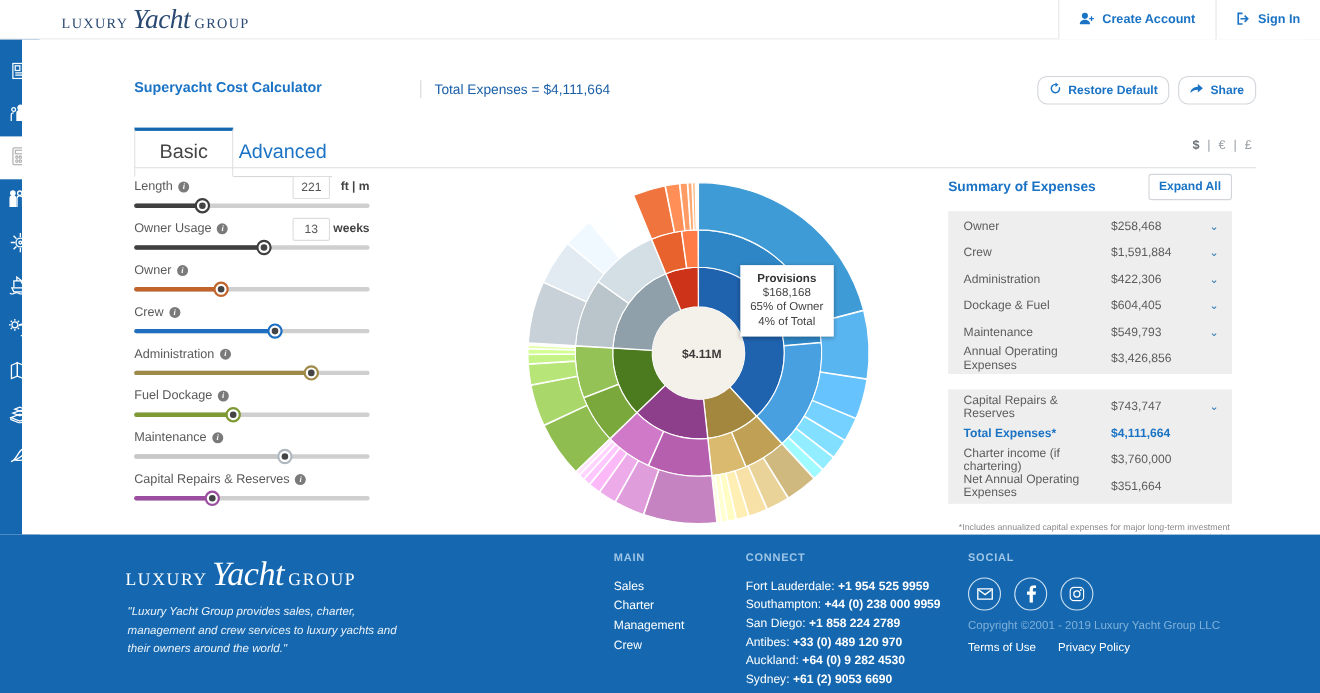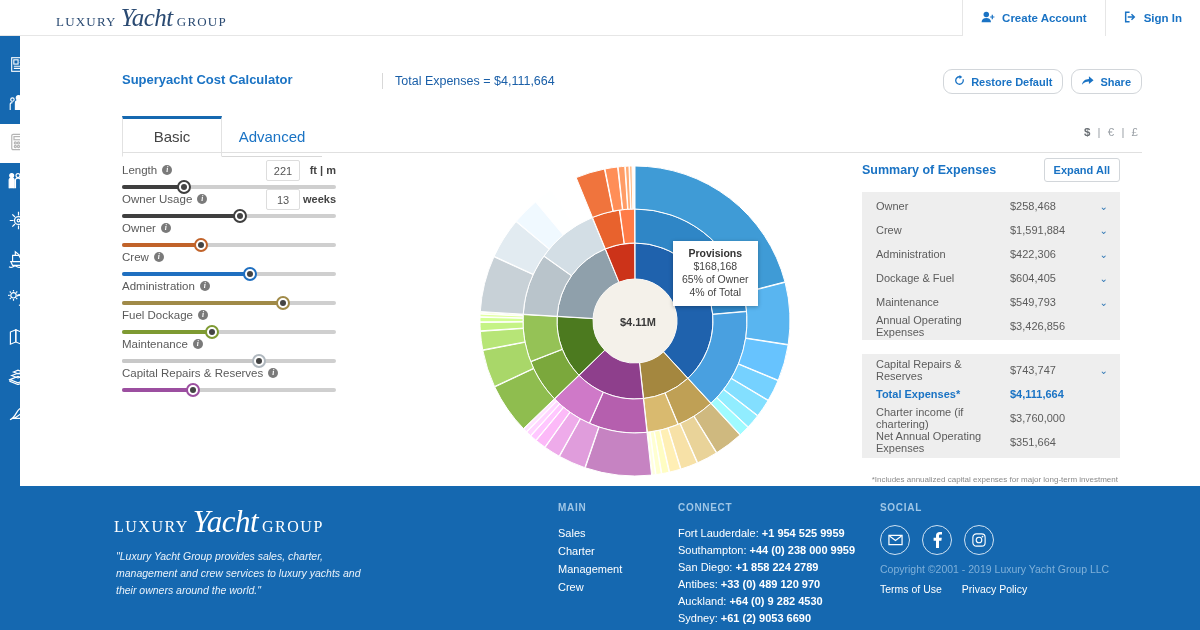--- a/index.html
+++ b/index.html
@@ -66,39 +66,39 @@
   .hdr-btns { position: absolute; right: 42px; top: 33px; display: flex; gap: 8px; }
   .hdr-btn {
     display: flex; align-items: center; gap: 6px; border: 1px solid #d2d6da; border-radius: 9px;
     background: #fff; color: #1a73c4; font-size: 11px; font-weight: bold; padding: 5px 10px; cursor: pointer;
   }
   .hdr-btn svg { fill: #1a73c4; }
 
   
   .tabs { position: absolute; left: 102px; top: 80px; width: 212px; display: flex; }
   .tab {
-    width: 100px; text-align: center; padding: 12px 0 11px; font-size: 15px; cursor: pointer;
+    width: 90px; text-align: center; padding: 12px 0 11px; font-size: 18px; cursor: pointer;
     color: #1a73c4; border-bottom: 1px solid #d8d8d8;
   }
   .tab.active {
     color: #444; font-weight: normal; border-top: 3px solid #1568b0; border-left: 1px solid #e2e2e2;
     border-right: 1px solid #e2e2e2; border-bottom: 1px solid #fff; background: #fff;
     padding-top: 9px;
   }
   .tab-rule { position: absolute; left: 102px; top: 116px; width: 1020px; height: 1px; background: #e0e0e0; }
 
   .currency {
     position: absolute; right: 44px; top: 90px; font-size: 11.5px; color: #9aa0a6; letter-spacing: 2px;
     cursor: pointer;
   }
   .currency b { color: #6b7075; }
 
   
   .sliders { position: absolute; left: 102px; top: 128px; width: 214px; }
-  .srow { margin-bottom: 4px; position: relative; }
+  .srow { margin-bottom: 13px; position: relative; }
   .slabel { font-size: 11.5px; color: #5a5a5a; display: flex; align-items: center; gap: 5px; margin-bottom: 9px; }
   .info-i {
     width: 10px; height: 10px; border-radius: 50%; background: #7a7a7a; color: #fff;
     font-size: 7.5px; line-height: 10px; text-align: center; font-weight: bold; font-style: italic;
     font-family: "Liberation Serif", serif; cursor: pointer;
   }
   .sval {
     position: absolute; right: 36px; top: -4px; width: 34px; height: 21px; border: 1px solid #ddd;
     border-radius: 2px; text-align: center; line-height: 20px; font-size: 11px; color: #555; background: #fff;
   }

